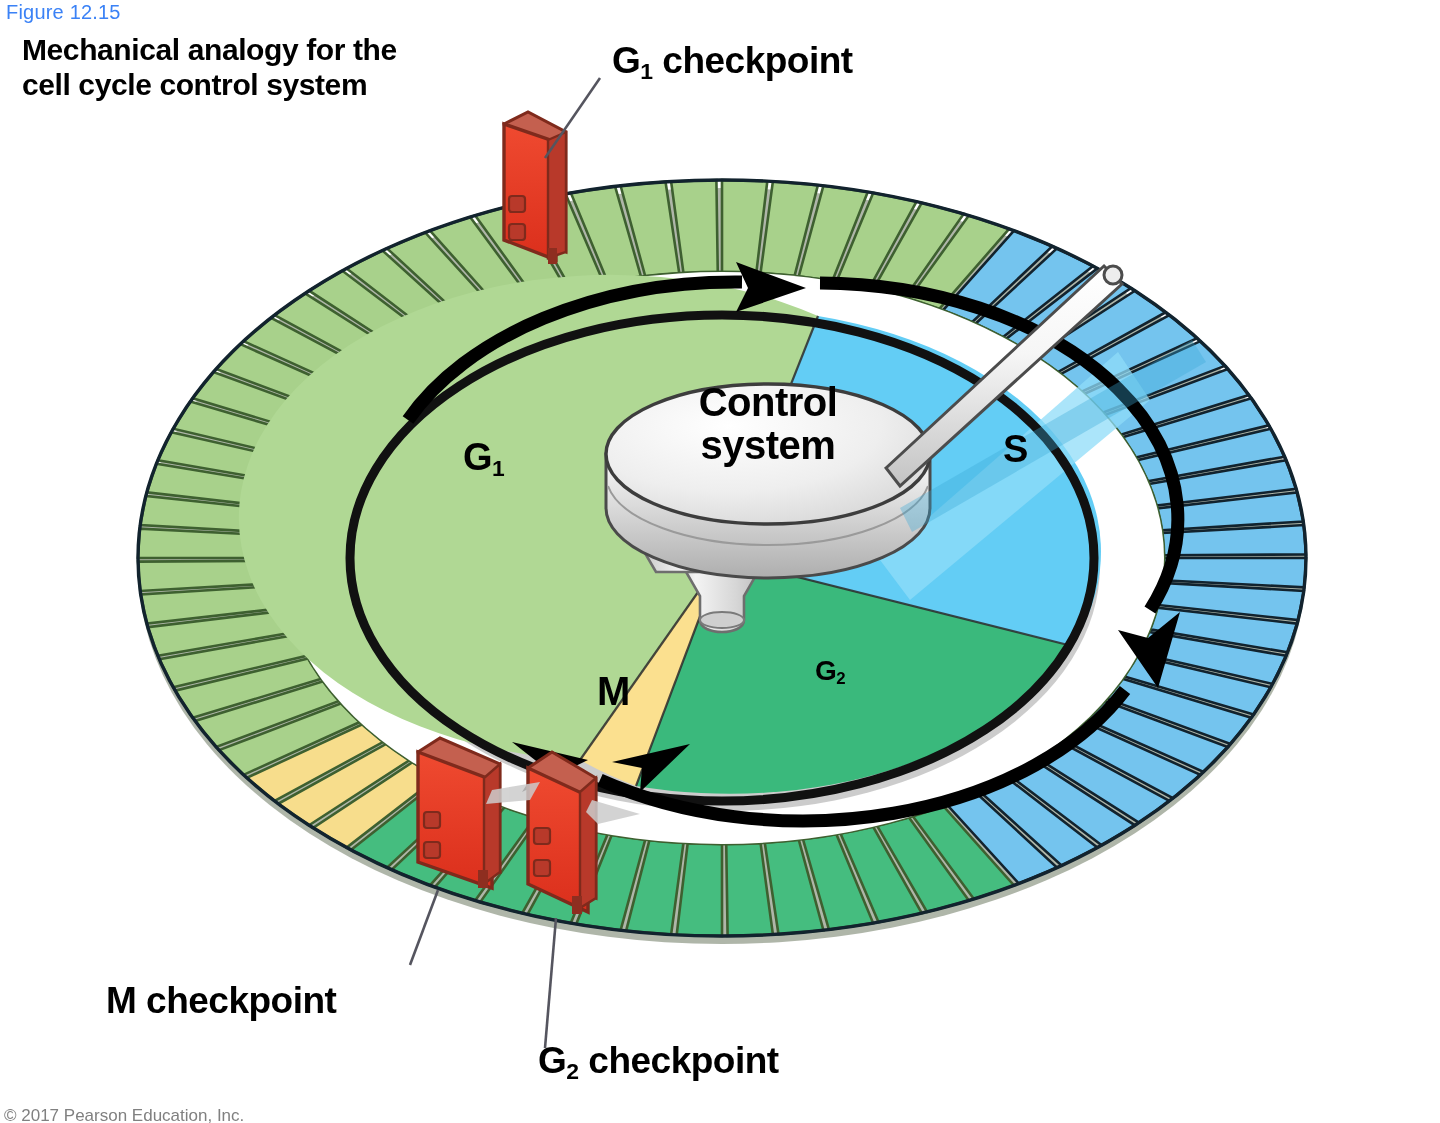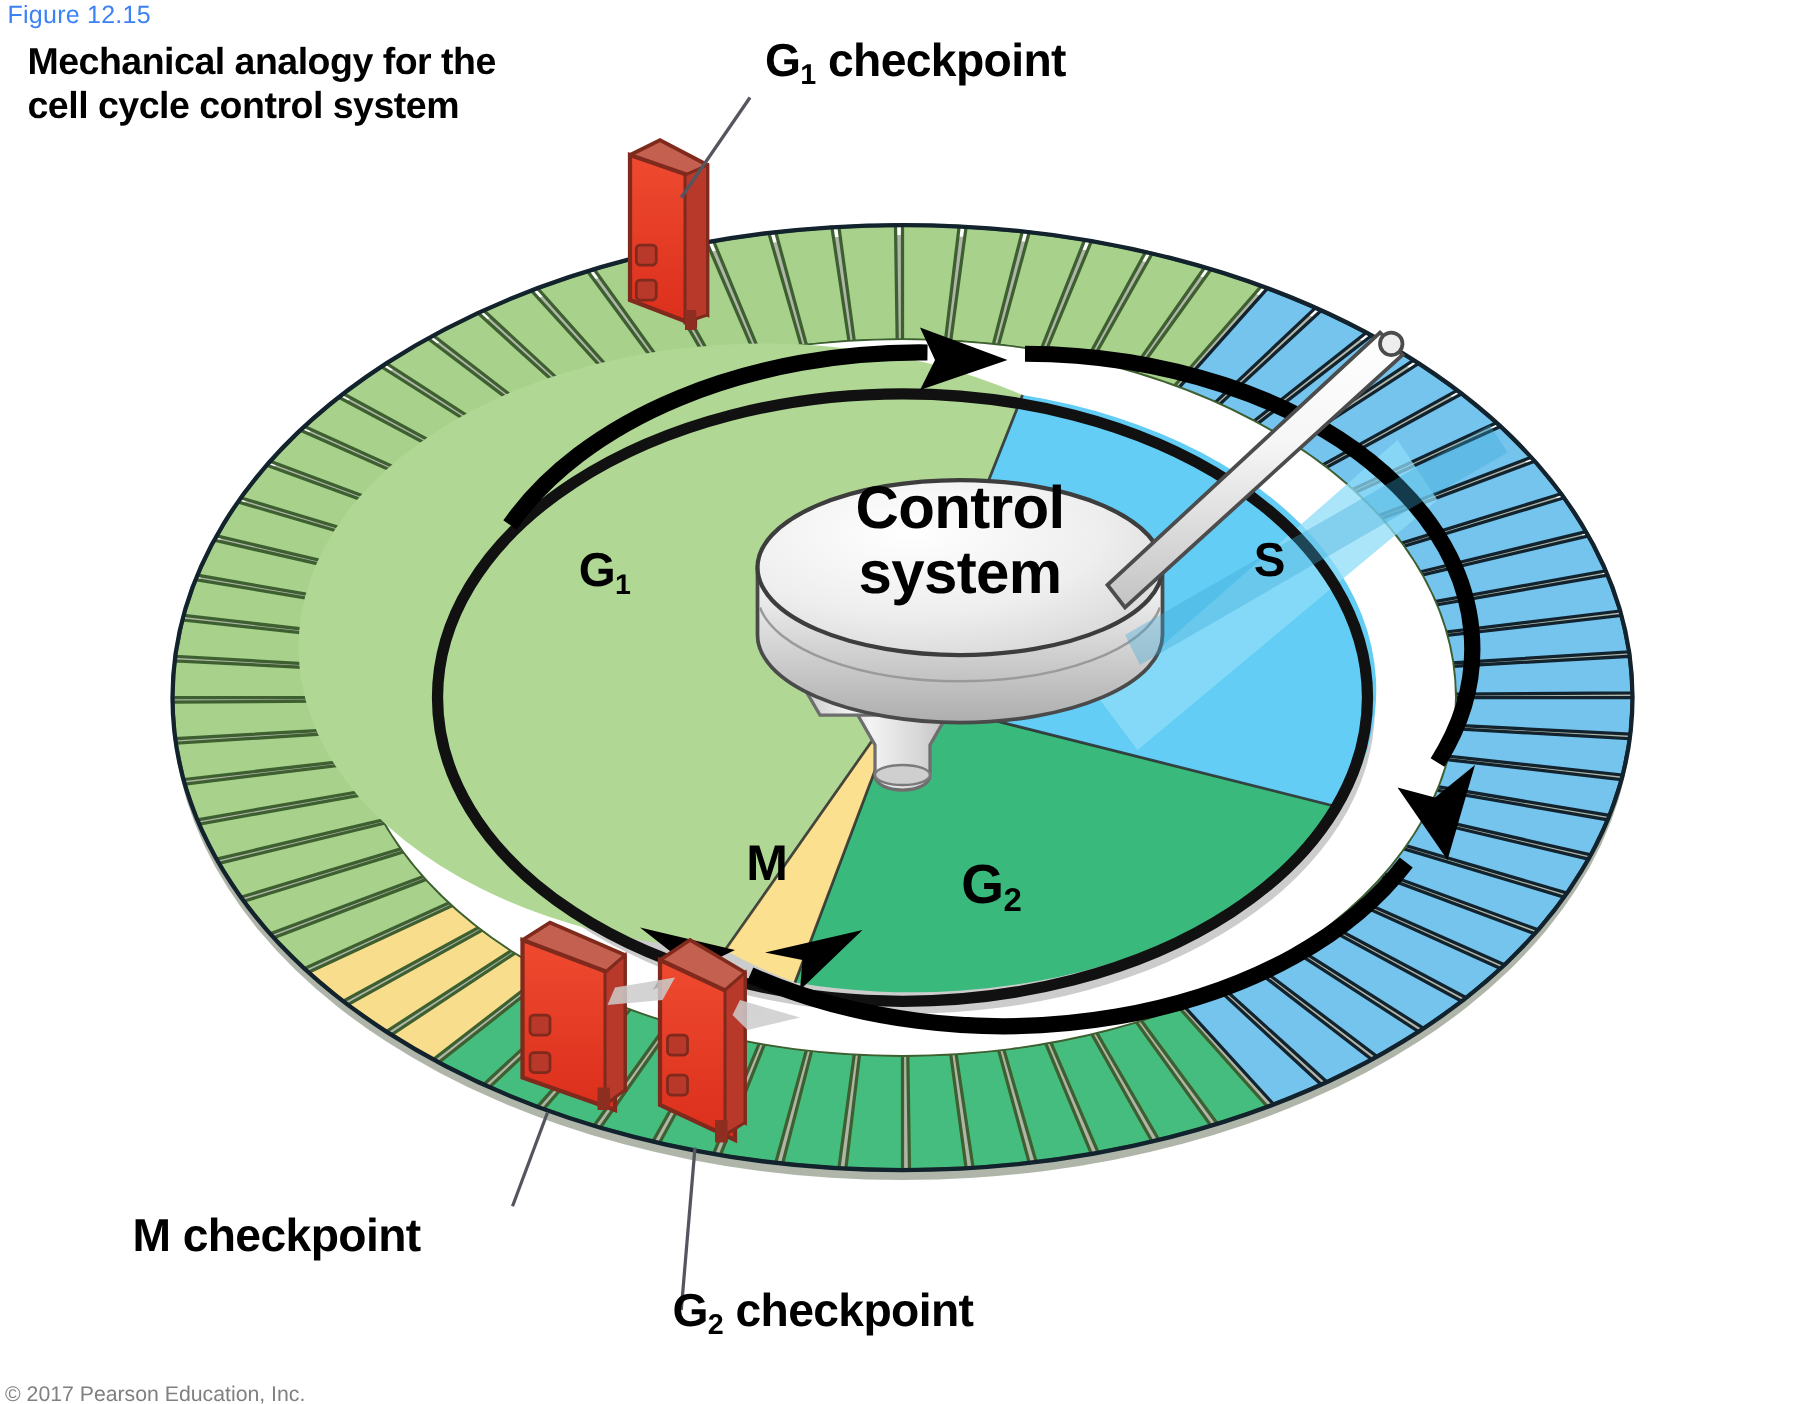--- a/index.html
+++ b/index.html
@@ -38,20 +38,21 @@
     line-height: 1.18;
     letter-spacing: -0.4px;
   }
 
   .cp-label {
     position: absolute;
     font-size: 37px;
     font-weight: bold;
     letter-spacing: -0.5px;
     white-space: nowrap;
+    margin-top: 12px;
   }
   .cp-label sub {
     font-size: 0.62em;
     vertical-align: baseline;
     position: relative;
     top: 0.24em;
   }
   #label-g1-checkpoint { left: 612px; top: 28px; }
   #label-m-checkpoint  { left: 106px; top: 968px; }
   #label-g2-checkpoint { left: 538px; top: 1028px; text-align: center; }
@@ -83,30 +84,30 @@
     white-space: nowrap;
   }
   .phase-label sub {
     font-size: 0.6em;
     vertical-align: baseline;
     position: relative;
     top: 0.25em;
   }
   #label-phase-g1 { left: 463px; top: 436px; }
   #label-phase-s  { left: 1003px; top: 428px; }
-  #label-phase-g2 { left: 769px; top: 655px; font-size: 44px; margin-top: 28px; }
+  #label-phase-g2 { left: 815px; top: 655px; font-size: 28px; }
   #label-phase-m  { left: 597px; top: 669px; font-size: 40px; }
 
   #knob-text {
     position: absolute;
     left: 612px;
     top: 381px;
     width: 312px;
     text-align: center;
-    font-size: 48px;
+    font-size: 40px;
     font-weight: bold;
     line-height: 1.08;
     letter-spacing: -0.5px;
   }
 </style>
 </head>
 <body>
 
 <div id="figure-number">Figure 12.15</div>
 

